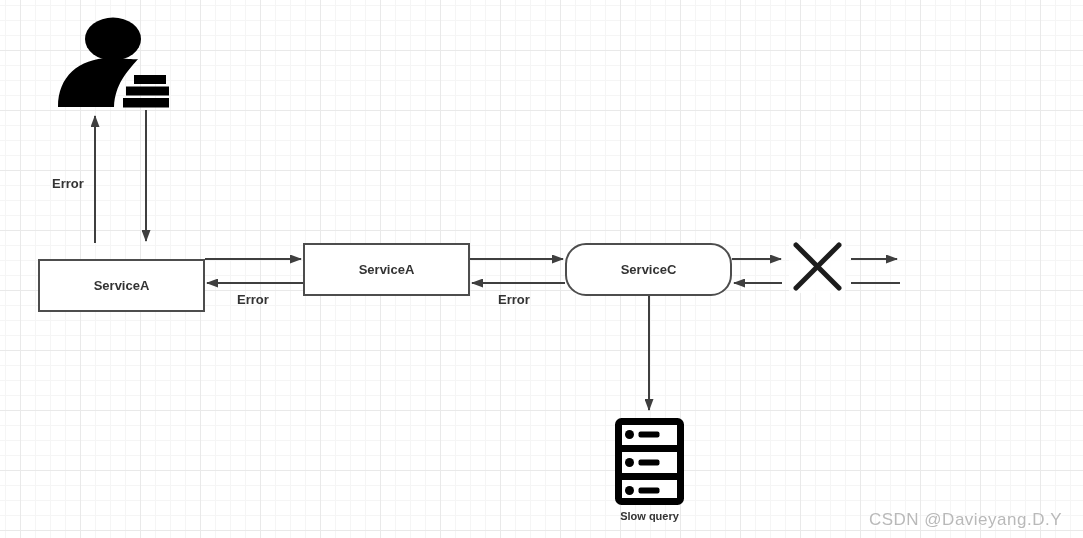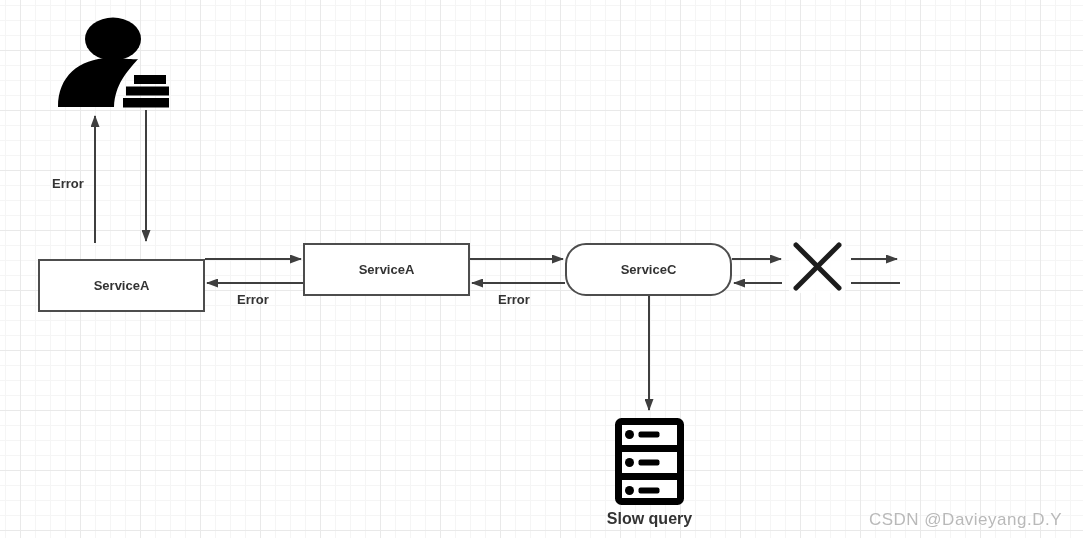--- a/index.html
+++ b/index.html
@@ -36,21 +36,21 @@
   .edge-label {
     position: absolute;
     font-size: 13px; font-weight: bold; color: #333333;
     white-space: nowrap;
   }
   .icon-wrap { position: absolute; line-height: 0; }
   #slow-query-label {
     position: absolute;
     left: 599px; top: 510px; width: 101px;
     text-align: center;
-    font-size: 16px; font-weight: bold; color: #333333;
+    font-size: 11px; font-weight: bold; color: #333333;
   }
   #watermark {
     position: absolute;
     right: 21px; bottom: 8px;
     font-size: 17px; color: #b9b9b9;
     text-shadow: 1px 1px 0 #ffffff;
     letter-spacing: 0.5px;
     margin-top: 47px;
   }
 </style>

